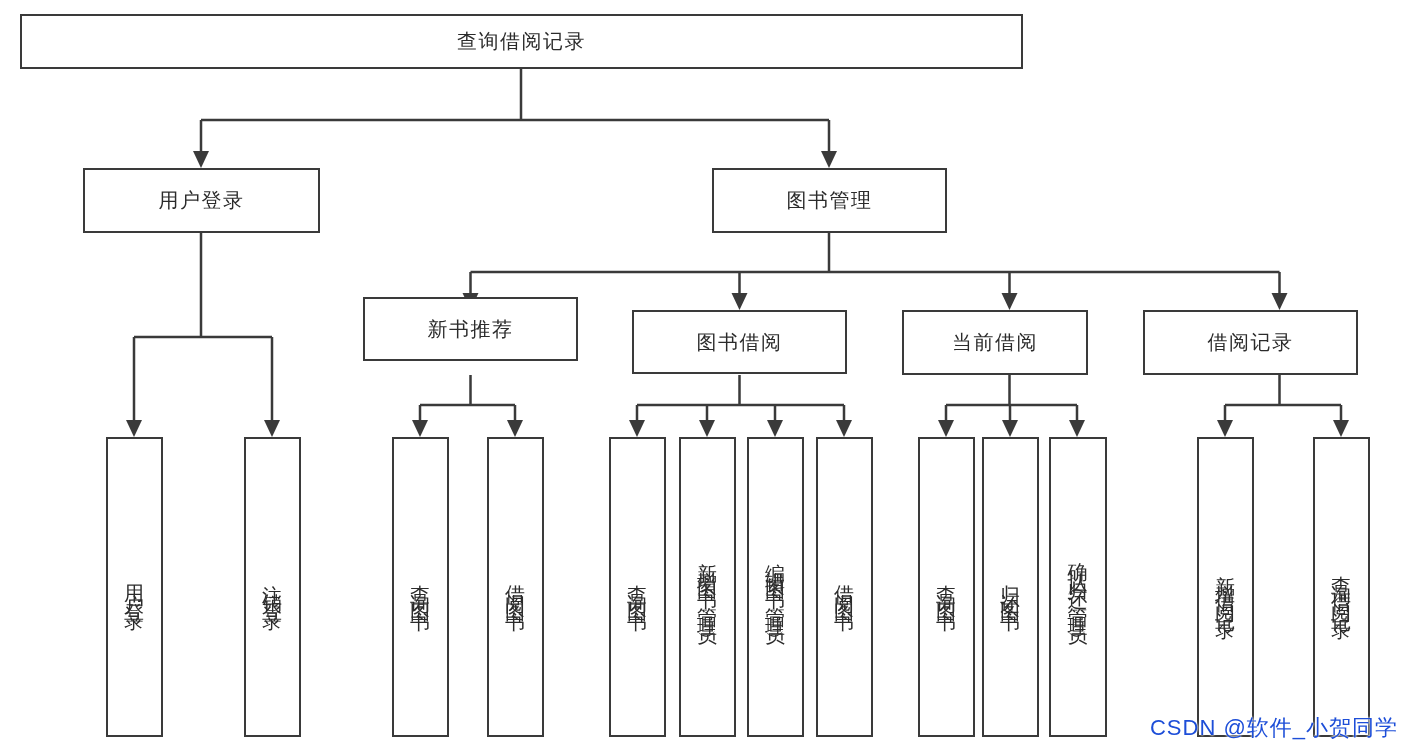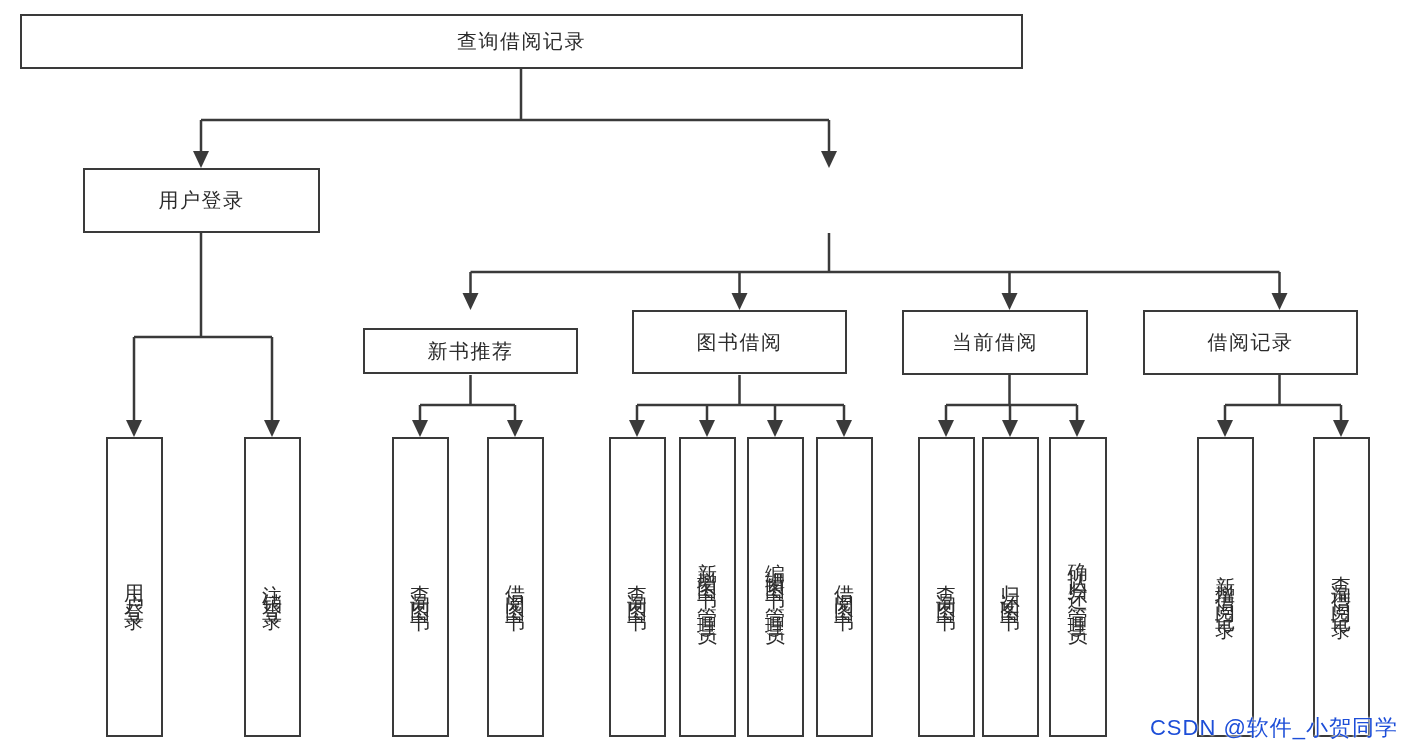--- a/index.html
+++ b/index.html
@@ -98,22 +98,25 @@
     </g>
   </svg>
 
   <div class="box" style="left:20px; top:14px; width:1003px; height:55px;">
     <span class="h-label">查询借阅记录</span>
   </div>
 
   <div class="box" style="left:83px; top:168px; width:237px; height:65px;">
     <span class="h-label">用户登录</span>
   </div>
+  <div class="box" style="left:712px; top:168px; width:235px; height:65px;">
+    <span class="h-label">图书管理</span>
+  </div>
 
-  <div class="box" style="left:363px; top:328px; width:215px; height:46px;font-family:Liberation Serif, serif;">
+  <div class="box" style="left:363px; top:297px; width:215px; height:64px;font-family:Liberation Serif, serif;">
     <span class="h-label">新书推荐</span>
   </div>
   <div class="box" style="left:632px; top:310px; width:215px; height:64px;">
     <span class="h-label">图书借阅</span>
   </div>
   <div class="box" style="left:902px; top:310px; width:186px; height:65px;">
     <span class="h-label">当前借阅</span>
   </div>
   <div class="box" style="left:1143px; top:310px; width:215px; height:65px;">
     <span class="h-label">借阅记录</span>

